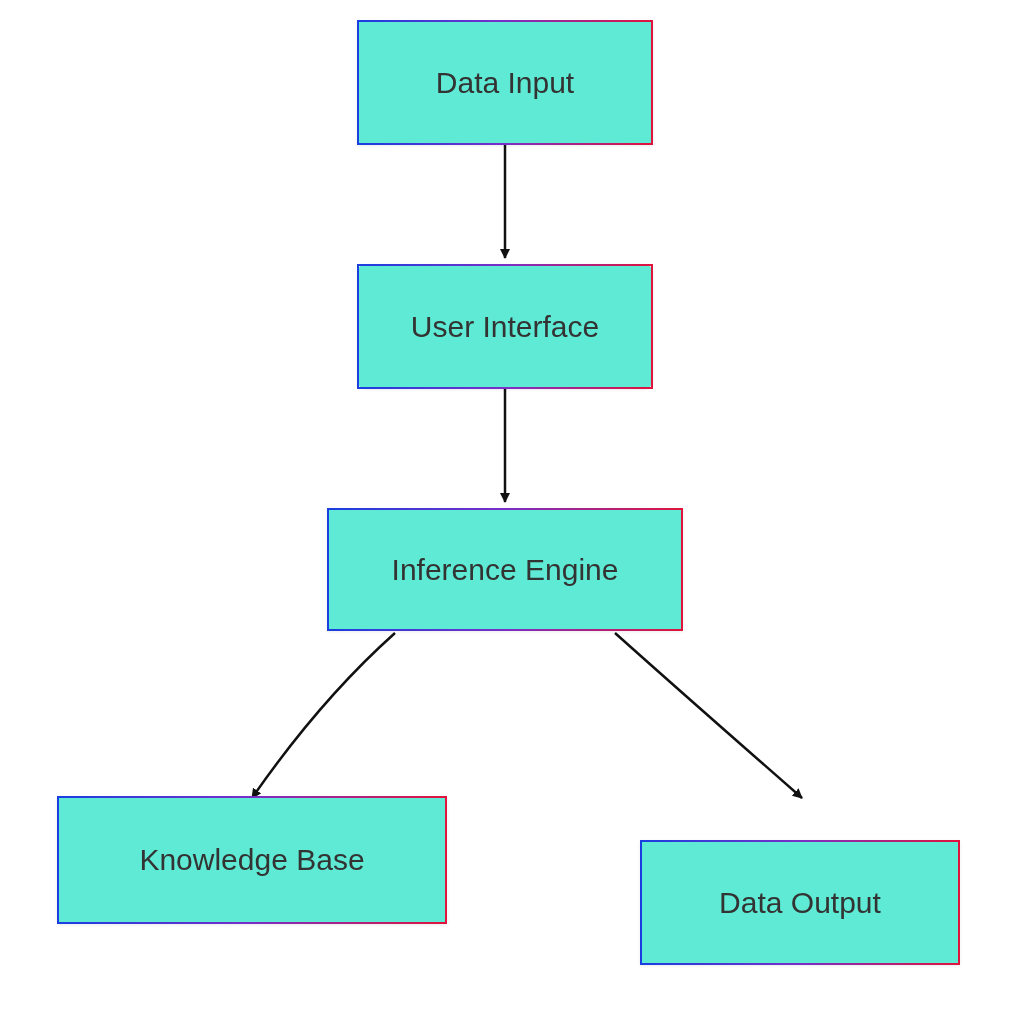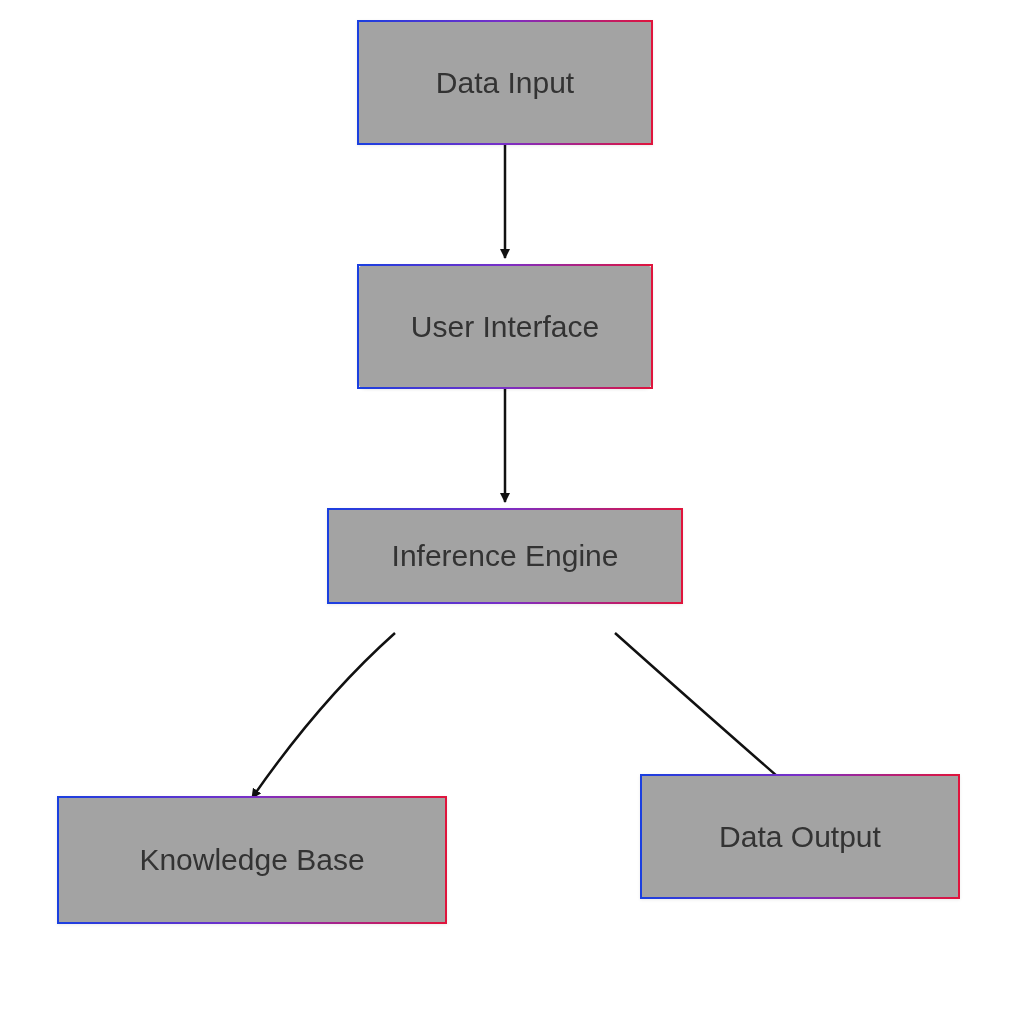--- a/index.html
+++ b/index.html
@@ -18,21 +18,21 @@
   .node {
     position: absolute;
     box-sizing: border-box;
     border: 2px solid;
     border-image: linear-gradient(90deg, #1a3fe0 0%, #7a2fc7 50%, #e0143c 100%) 1;
     display: flex;
     align-items: center;
     justify-content: center;
     font-size: 30px;
     color: #333333;
-    background: #a3a3a3;
+    background: #5eead4;
     box-shadow: 0 1px 3px rgba(0,0,0,0.08);
   }
   svg.edges {
     position: absolute;
     left: 0;
     top: 0;
     width: 1014px;
     height: 1024px;
     pointer-events: none;
   }
@@ -59,25 +59,25 @@
   </svg>
 
   <div class="node" style="left:357px; top:20px; width:296px; height:125px;">
     <span>Data Input</span>
   </div>
 
   <div class="node" style="left:357px; top:264px; width:296px; height:125px;border-radius:9px;">
     <span>User Interface</span>
   </div>
 
-  <div class="node" style="left:327px; top:508px; width:356px; height:96px;">
+  <div class="node" style="left:327px; top:508px; width:356px; height:123px;">
     <span>Inference Engine</span>
   </div>
 
   <div class="node" style="left:57px; top:796px; width:390px; height:128px;">
     <span>Knowledge Base</span>
   </div>
 
-  <div class="node" style="left:640px; top:774px; width:320px; height:125px;">
+  <div class="node" style="left:640px; top:840px; width:320px; height:125px;">
     <span>Data Output</span>
   </div>
 
 </div>
 
 </body></html>

